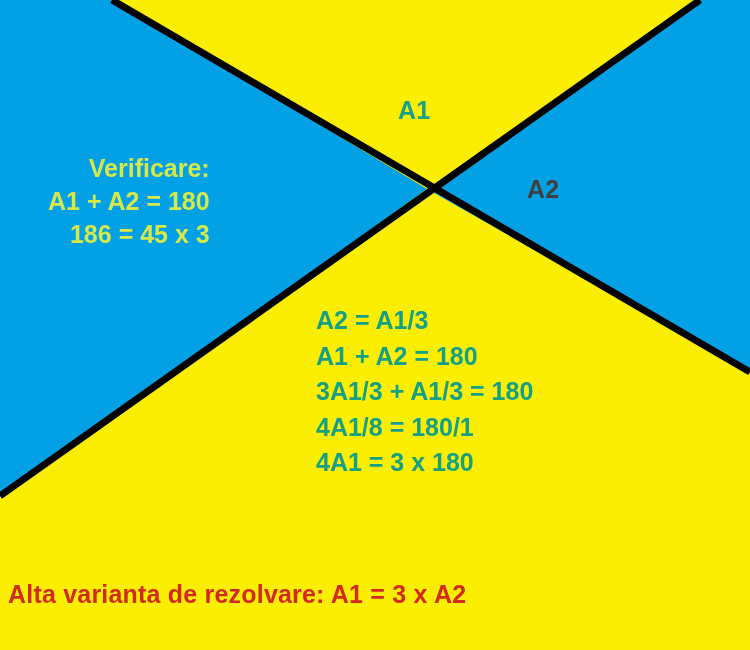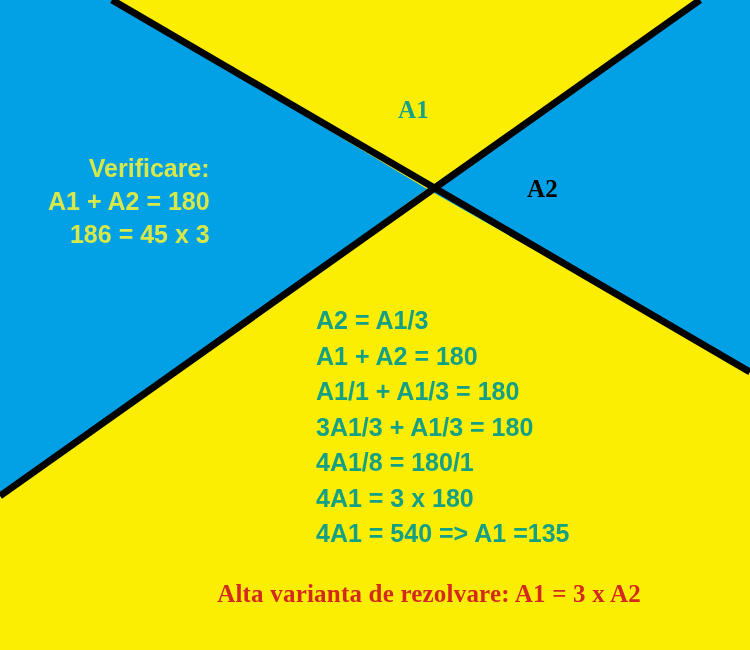--- a/index.html
+++ b/index.html
@@ -20,34 +20,33 @@
     position: absolute;
     top: 0; left: 0;
     width: 750px;
     height: 650px;
   }
   .txt {
     position: absolute;
     white-space: pre;
     font-weight: bold;
     letter-spacing: 0.2px;
-    font-family: Liberation Serif, serif;
   }
   
   #label-a1 {
     left: 398px;
     top: 96px;
     font-size: 25px;
     color: #17a08a;
   }
   #label-a2 {
     left: 527px;
     top: 175px;
     font-size: 25px;
-    color: #000000;
+    color: #404040;
     text-align: center;
   }
   
   #verif-block {
     position: absolute;
     left: 48px;
     top: 152px;
     color: #d6e84a;
     font-size: 25px;
     font-weight: bold;
@@ -61,24 +60,24 @@
     top: 303px;
     color: #14a085;
     font-size: 25px;
     font-weight: bold;
     line-height: 35.5px;
   }
   #eq-block .line { display: block; white-space: pre; }
   
   #alt-caption {
     position: absolute;
-    left: 16px;
+    left: 8px;
     top: 580px;
     width: 625px;
-    text-align: right;
+    text-align: left;
     color: #d32a1e;
     font-size: 25px;
     font-weight: bold;
   }
 </style>
 </head>
 <body>
 
 <div id="canvas">
 
@@ -99,22 +98,20 @@
 
   <div id="verif-block">
     <span class="line">Verificare:</span>
     <span class="line">A1 + A2 = 180</span>
     <span class="line">186 = 45 x 3</span>
   </div>
 
   <div id="eq-block">
     <span class="line">A2 = A1/3</span>
     <span class="line">A1 + A2 = 180</span>
-    <span class="line">A1/1 + A1/3 = 180</span>
     <span class="line">3A1/3 + A1/3 = 180</span>
     <span class="line">4A1/8 = 180/1</span>
     <span class="line">4A1 = 3 x 180</span>
-    <span class="line">4A1 = 540 =&gt; A1 =135</span>
   </div>
 
   <div class="txt" id="alt-caption">Alta varianta de rezolvare: A1 = 3 x A2</div>
 
 </div>
 
 </body></html>

